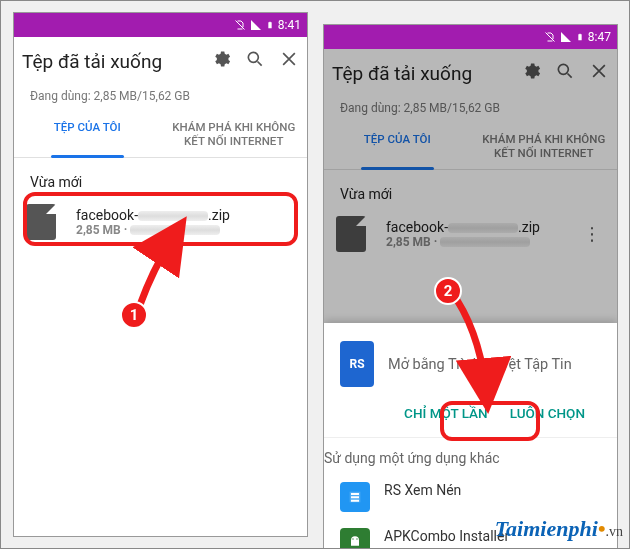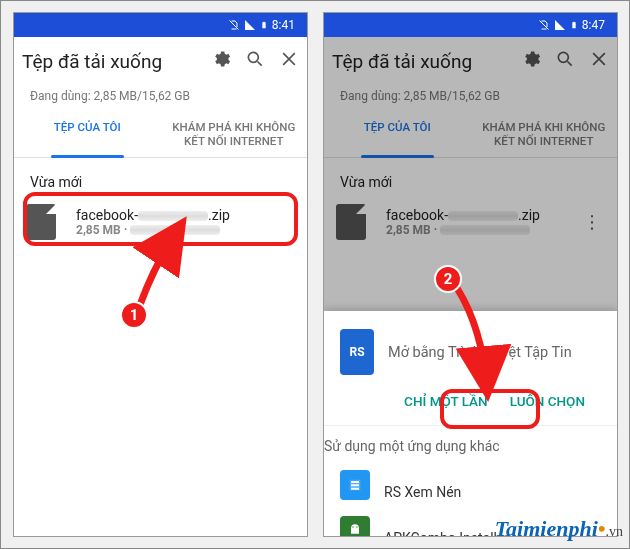--- a/index.html
+++ b/index.html
@@ -14,31 +14,31 @@
   }
   .phone {
     position: absolute;
     width: 295px;
     height: 525px;
     background: #fff;
     border: 1px solid #999;
     overflow: hidden;
   }
   .phone-left { top: 11px; left: 12px; }
-  .phone-right { top: 11px; left: 322px; }
+  .phone-right { top: 23px; left: 322px; }
 
   .statusbar {
     height: 24px;
-    background: #1d4ed8;
+    background: #a21caf;
     color: #fff;
     display: flex;
     justify-content: flex-end;
     align-items: center;
     font-size: 12px;
-    padding: 0 12px;
+    padding: 0 6px;
     gap: 4px;
   }
   .statusbar svg { fill: #fff; }
   .toolbar {
     height: 48px;
     display: flex;
     align-items: center;
     padding: 0 8px;
     gap: 14px;
   }
@@ -188,21 +188,21 @@
     font-size: 13.5px;
     font-weight:500;
     color:#009688;
   }
   .sheet-divider{ height:1px;background:#eee; }
   .sheet-subhead{
     font-size:14px; color:#666;
     padding: 12px 0 8px;
   }
   .sheet-row{
-    display:flex; align-items:flex-end;
+    display:flex; align-items:flex-start;
     gap:14px; padding: 8px 16px;
   }
   .sheet-row .appicon2{
     width:30px;height:30px;border-radius:4px;
     display:flex;align-items:center;justify-content:center;
   }
   .rs-icon{ background:#2196f3; }
   .apk-icon{ background:#2e7d32; }
   .sheet-row .appname{ font-size:14px; color:#333; }
 

